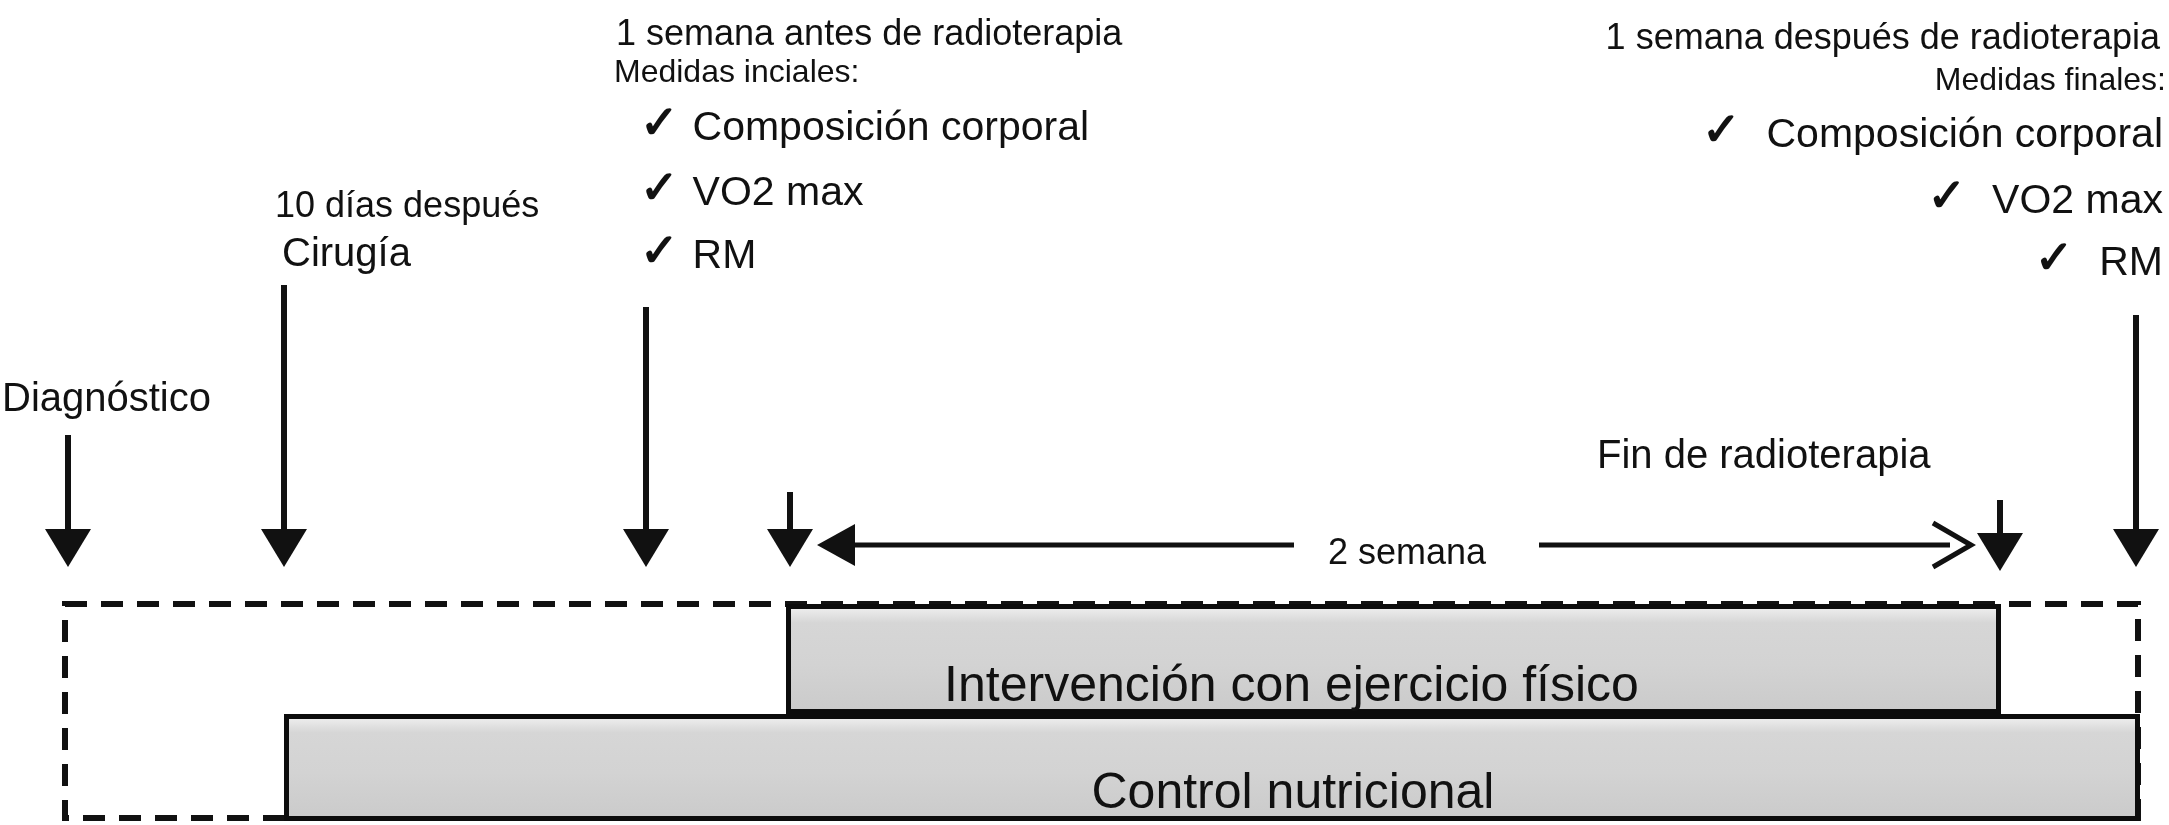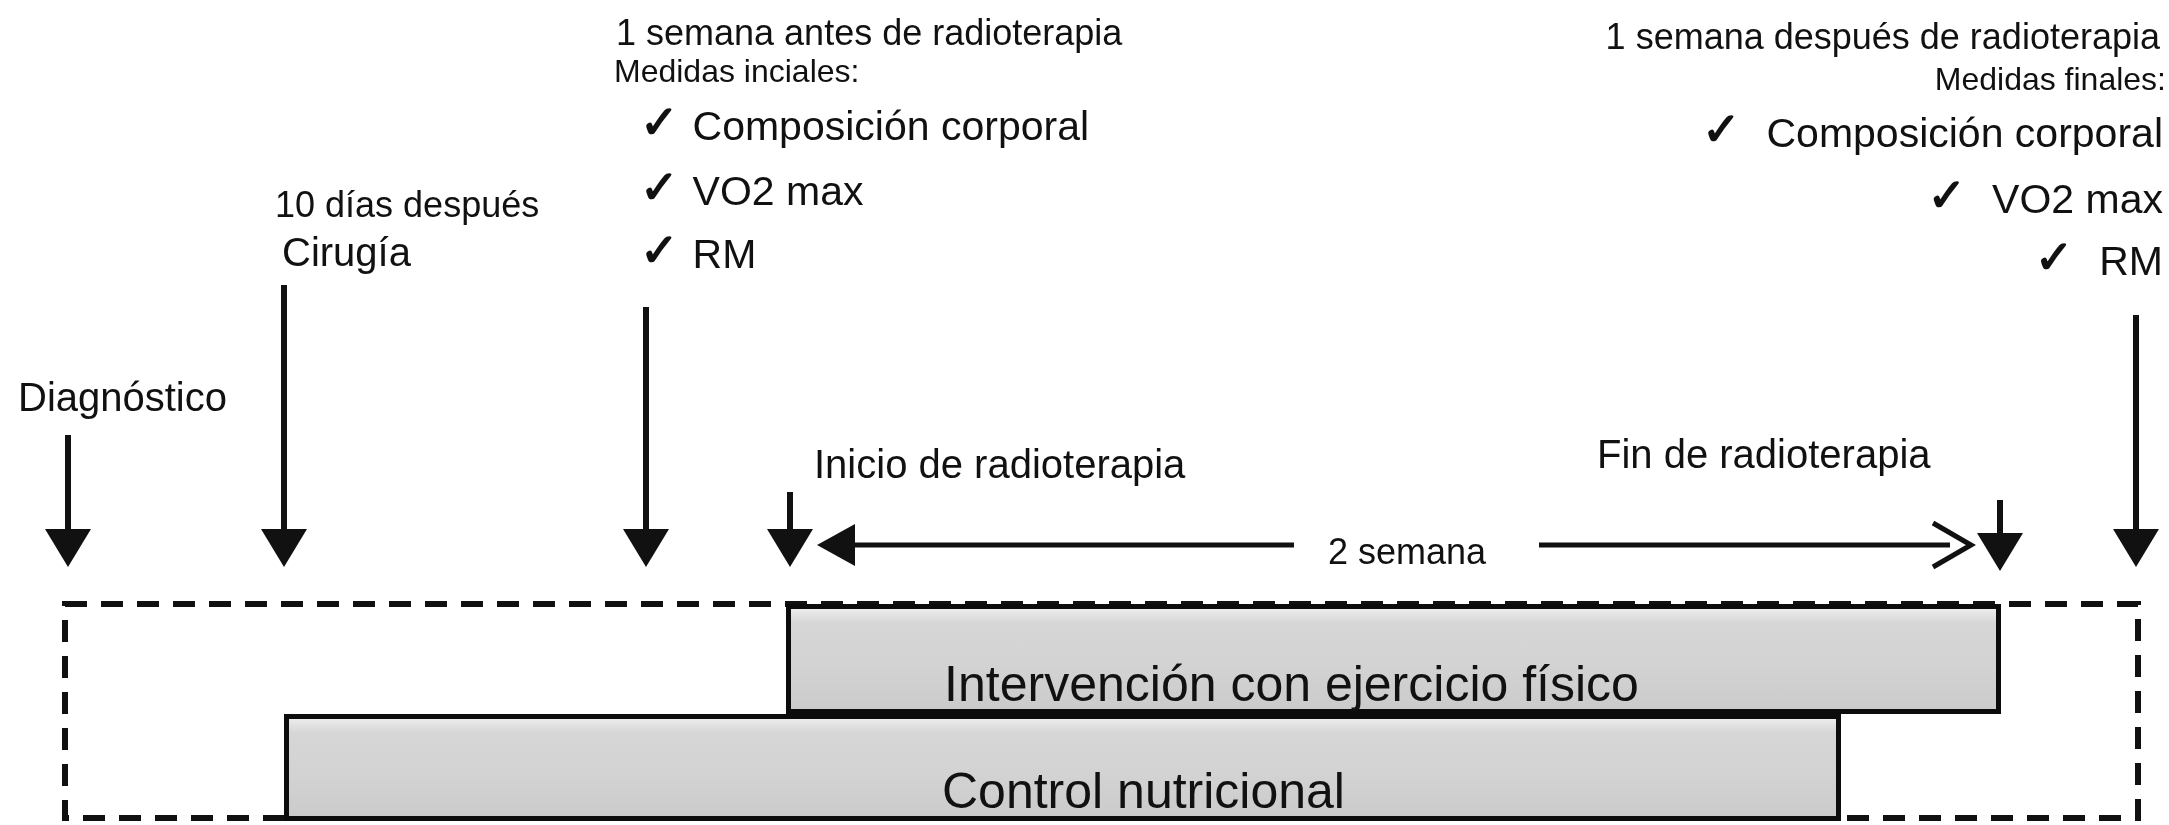--- a/index.html
+++ b/index.html
@@ -36,32 +36,32 @@
 
   .bar{
     position:absolute;z-index:2;
     box-sizing:border-box;
     border:5px solid var(--box-border);
     background:linear-gradient(180deg,#ececec 0%,#d6d6d6 14%,var(--box-fill) 55%,#cbcbcb 100%);
     display:flex;align-items:flex-end;justify-content:center;
   }
   .bar .bar-label{font-size:50px;line-height:1;white-space:nowrap;}
   #bar-ejercicio{left:786px;top:604px;width:1215px;height:110px;padding-right:204px;}
-  #bar-nutricion{left:284px;top:714px;width:1557px;height:107px;padding-left:162px;}
+  #bar-nutricion{left:284px;top:714px;width:1856px;height:107px;padding-left:162px;}
 
   
   #lbl-pre-timing{left:616px;top:0px;}
   #lbl-pre-title{left:614px;top:41px;}
   #row-pre-1{top:101px;}
   #row-pre-2{top:166px;}
   #row-pre-3{top:229px;}
 
   #lbl-dias{left:275px;top:172px;}
   #lbl-cirugia{left:282px;top:217px;}
-  #lbl-diagnostico{left:18px;top:362px;text-align:right;}
+  #lbl-diagnostico{left:2px;top:362px;text-align:right;}
 
   #lbl-inicio{left:814px;top:429px;}
   #lbl-fin{left:1597px;top:419px;}
   #lbl-semanas{left:1308px;top:519px;width:198px;text-align:center;}
 
   #lbl-post-timing{right:9px;top:4px;}
   #lbl-post-title{right:3px;top:49px;}
   #row-post-1{top:108px;}
   #row-post-2{top:174px;}
   #row-post-3{top:236px;}
@@ -122,21 +122,20 @@
   <div class="check-row row-left" id="row-pre-3">
     <span class="check">✓</span>
     <span class="item-label">RM</span>
   </div>
 
   <div class="label t-small" id="lbl-dias">10 días después</div>
   <div class="label t-med" id="lbl-cirugia">Cirugía</div>
 
   <div class="label t-med" id="lbl-diagnostico">Diagnóstico</div>
 
-  <div class="label t-med" id="lbl-inicio">Inicio de radioterapia</div>
   <div class="label t-med" id="lbl-fin">Fin de radioterapia</div>
   <div class="label t-small" id="lbl-semanas">2 semana</div>
 
   <div class="label t-small" id="lbl-post-timing">1 semana después de radioterapia</div>
   <div class="label t-large" id="lbl-post-title">Medidas finales:</div>
 
   <div class="check-row row-right" id="row-post-1">
     <span class="check">✓</span>
     <span class="item-label">Composición corporal</span>
   </div>

